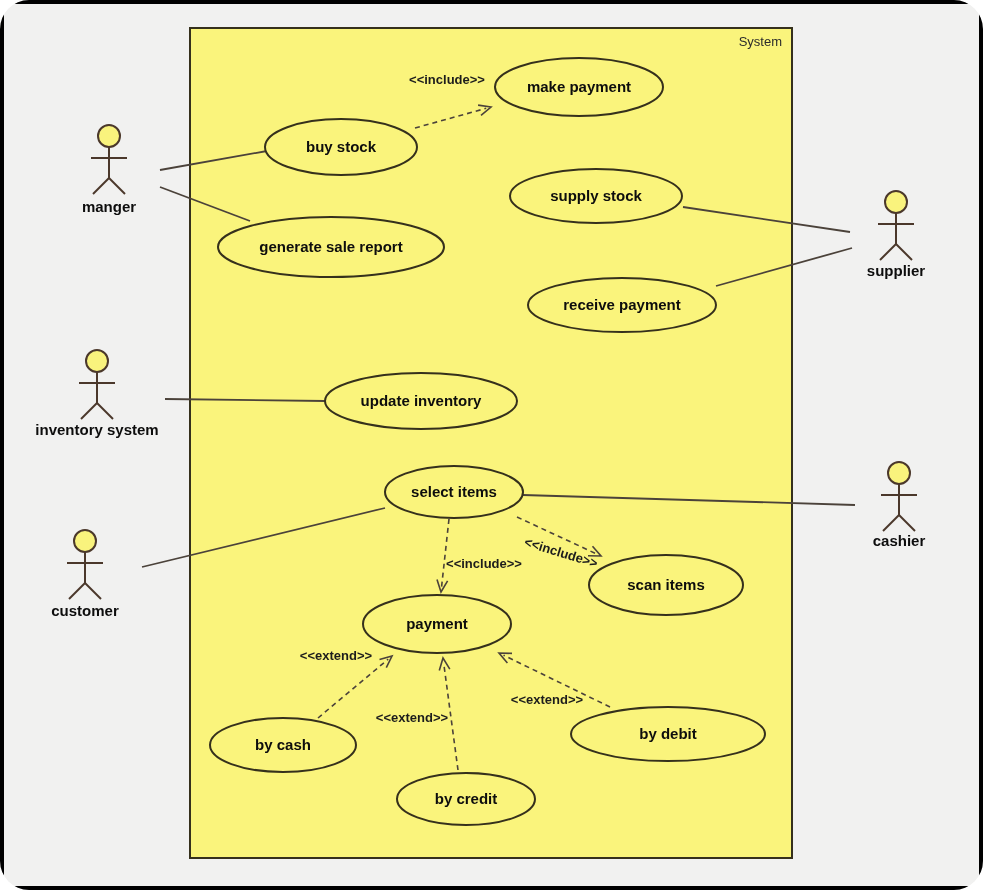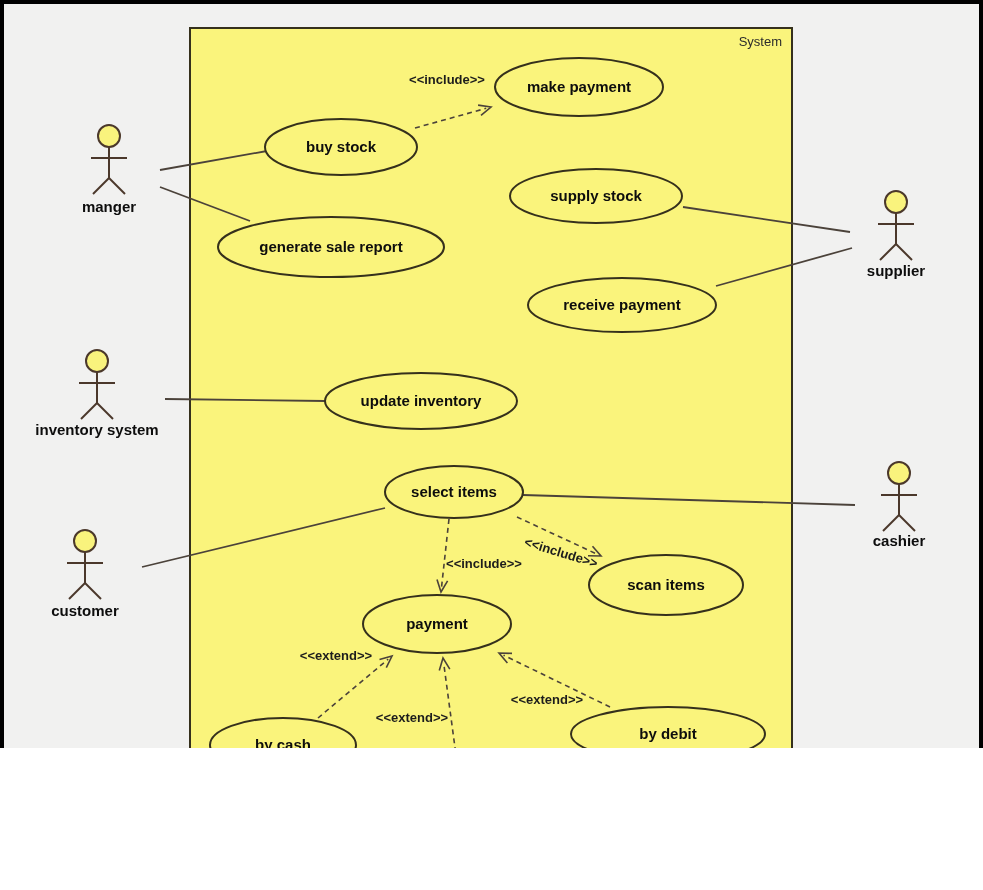--- a/index.html
+++ b/index.html
@@ -1,16 +1,16 @@
 <!DOCTYPE html>
 <html><head>
 <meta charset="utf-8">
 <style>
   html,body{margin:0;padding:0;background:#ffffff;}
-  .stage{width:983px;height:748px;position:relative;overflow:hidden;}
+  .stage{width:983px;height:890px;position:relative;overflow:hidden;border-radius:29px;}
   svg text{font-family:"Liberation Sans","DejaVu Sans",sans-serif;}
   .uc-label{font-size:15px;font-weight:700;fill:#0d0d0d;}
   .actor-label{font-size:15px;font-weight:700;fill:#0d0d0d;}
   .stereo-label{font-size:13px;font-weight:600;fill:#1c1c1c;}
   .system-label{font-size:13px;font-weight:400;fill:#2b2b2b;}
 </style>
 </head>
 <body>
 
 <div class="stage">

